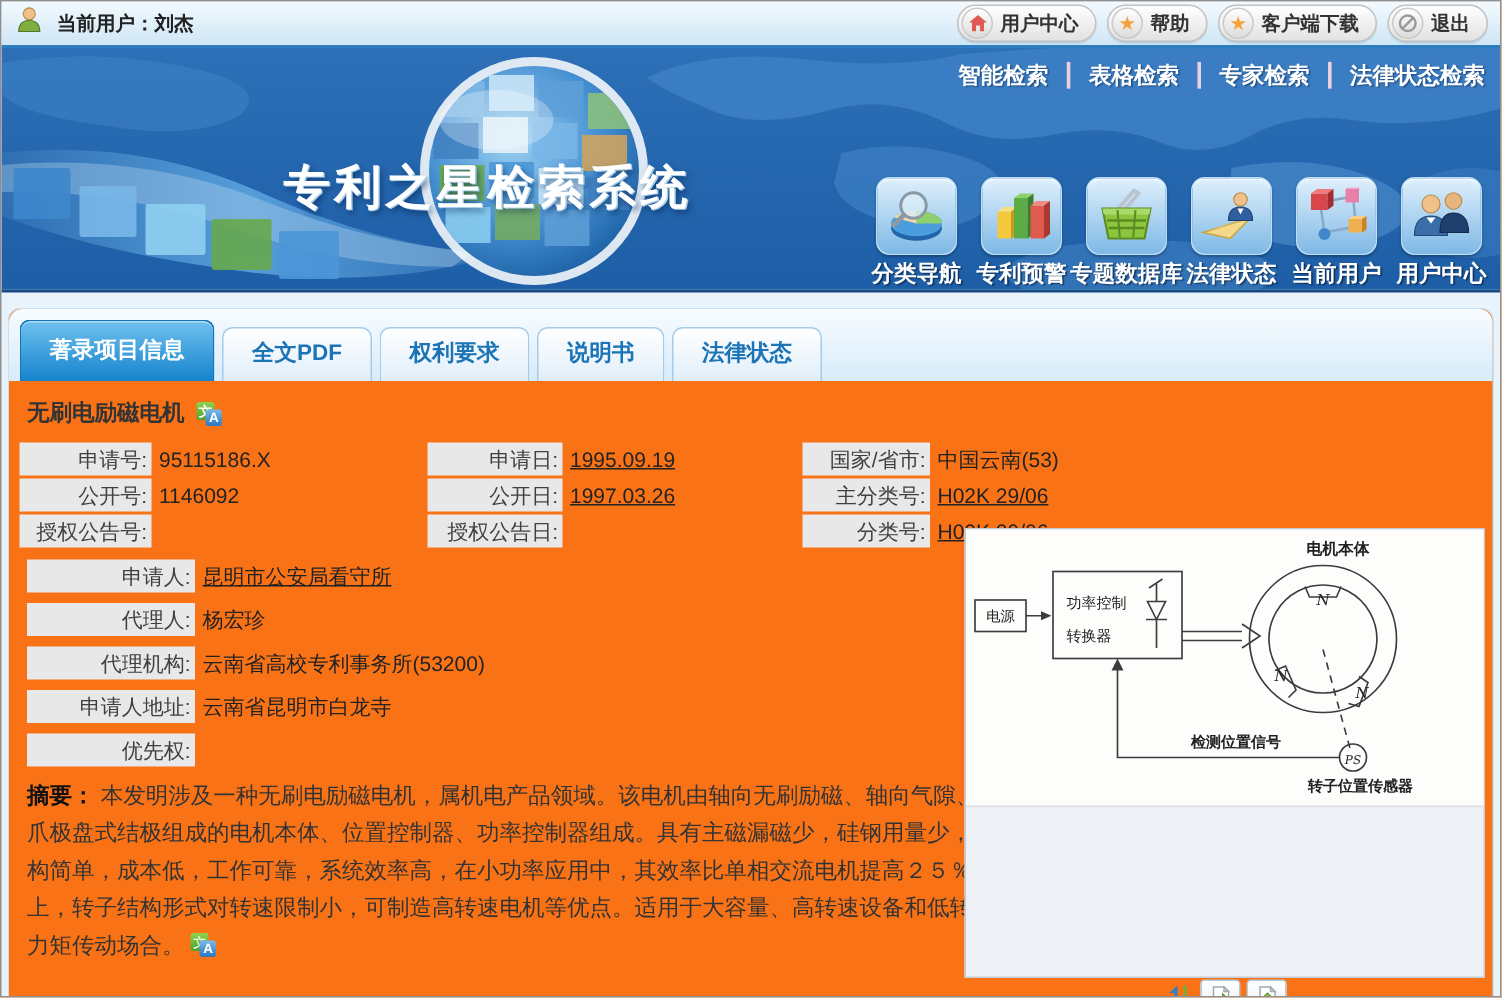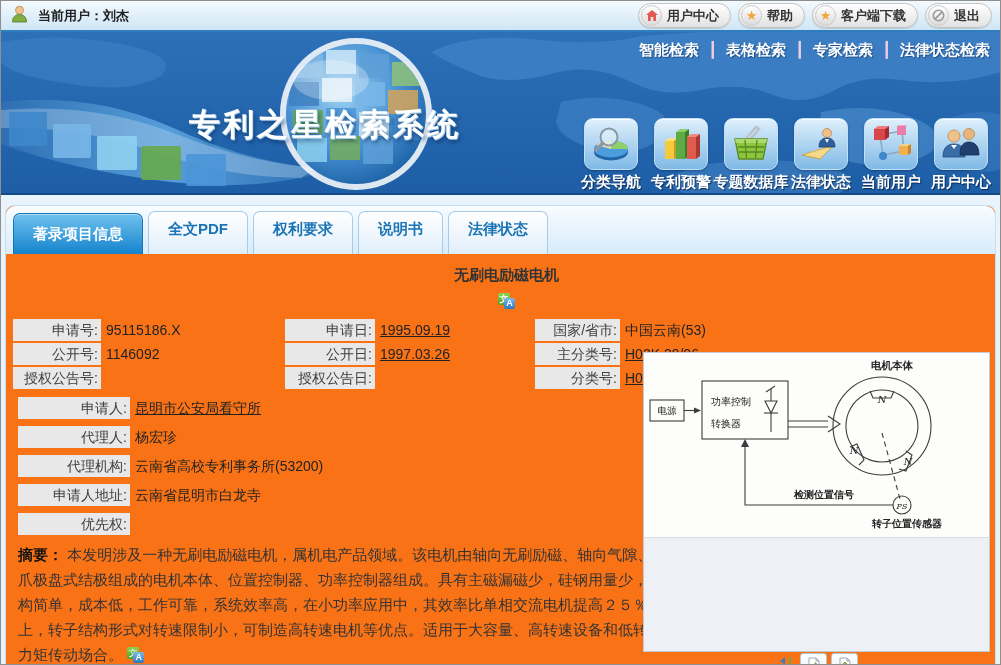--- a/index.html
+++ b/index.html
@@ -36,29 +36,29 @@
     border:1px solid #bfe0f5; box-shadow:0 1px 2px rgba(0,20,50,.35), inset 0 1px 0 rgba(255,255,255,.8);
     display:flex; align-items:center; justify-content:center; }
   .applabel { margin-top:3px; font-size:15px; font-weight:bold; color:#fff; white-space:nowrap;
     text-shadow:1px 1px 1px rgba(0,20,50,.7); }
 
   
   .panel { position:absolute; left:4px; right:4px; top:204px; bottom:0;
     border:1px solid #c9dff0; border-bottom:none; border-radius:9px 9px 0 0; background:#f97316; }
   .tabstrip { height:48px; display:flex; align-items:flex-end; padding-left:7px;
     background:linear-gradient(#f8fcff,#d7ebfa); border-radius:9px 9px 0 0; }
-  .tab { height:43px; line-height:34px; padding:0 19px; margin-right:5px; border-radius:7px 7px 0 0;
+  .tab { height:36px; line-height:34px; padding:0 19px; margin-right:5px; border-radius:7px 7px 0 0;
     font-size:15px; font-weight:bold; cursor:pointer;
     background:linear-gradient(#ffffff,#e0eefa); color:#1a74b5; border:1px solid #a6cce9; border-bottom:none; }
   .tab.active { height:41px; line-height:40px; background:linear-gradient(#6fc1ee,#1583cd);
     color:#fff; border:1px solid #1573b8; border-bottom:none; box-shadow:inset 0 1px 0 rgba(255,255,255,.45); }
 
   
   .content { position:relative; padding:10px 0 0 7px; font-size:14px; color:#222; height:412px; }
-  .ptitle { margin:2px 0 10px 5px; font-size:15px; font-weight:bold; color:#333; display:flex; align-items:center; gap:8px;flex-direction:column; }
+  .ptitle { margin:2px 0 10px 5px; font-size:15px; font-weight:bold; color:#333; display:flex; align-items:center; gap:8px; }
   .row3 { display:flex; height:22px; line-height:22px; margin-bottom:2px; }
   .lb { background:#e8e8e8; color:#404040; text-align:right; padding-right:3px; flex:none; }
   .val { padding-left:5px; color:#222; flex:none; white-space:nowrap; overflow:hidden; }
   .w-l1{width:88px}.w-v1{width:184px}.w-l2{width:90px}.w-v2{width:160px}.w-l3{width:85px}.w-v3{flex:1}
   .rowf { display:flex; height:22px; line-height:22px; margin-bottom:7px; }
   .rowf .lb { width:112px; margin-left:5px; }
   .rowf .val { width:520px; }
   .link { text-decoration:underline; cursor:pointer; color:#222; }
   .abstract { margin:6px 0 0 5px; width:645px; font-size:15px; line-height:25px; color:#333; }
   .abstract b { color:#111; }

